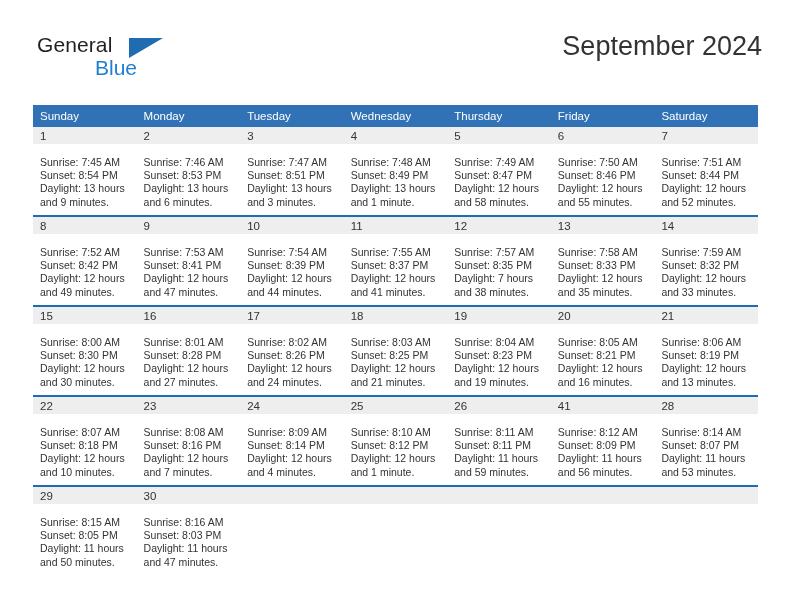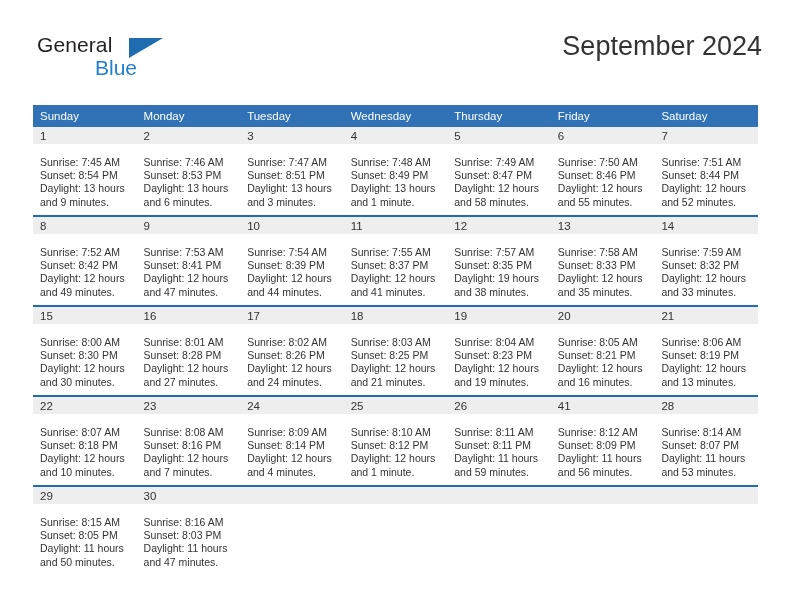--- a/index.html
+++ b/index.html
@@ -287,21 +287,21 @@
                 <div class="wrap">Daylight: 12 hours and 41 minutes.</div>
               </div>
             </div>
           </td>
           <td>
             <div class="cell-inner">
               <div class="daynum-band">12</div>
               <div class="details">
                 <div>Sunrise: 7:57 AM</div>
                 <div>Sunset: 8:35 PM</div>
-                <div class="wrap">Daylight: 19 hours and 38 minutes.</div>
+                <div class="wrap">Daylight: 7 hours and 38 minutes.</div>
               </div>
             </div>
           </td>
           <td>
             <div class="cell-inner">
               <div class="daynum-band">13</div>
               <div class="details">
                 <div>Sunrise: 7:58 AM</div>
                 <div>Sunset: 8:33 PM</div>
                 <div class="wrap">Daylight: 12 hours and 35 minutes.</div>

